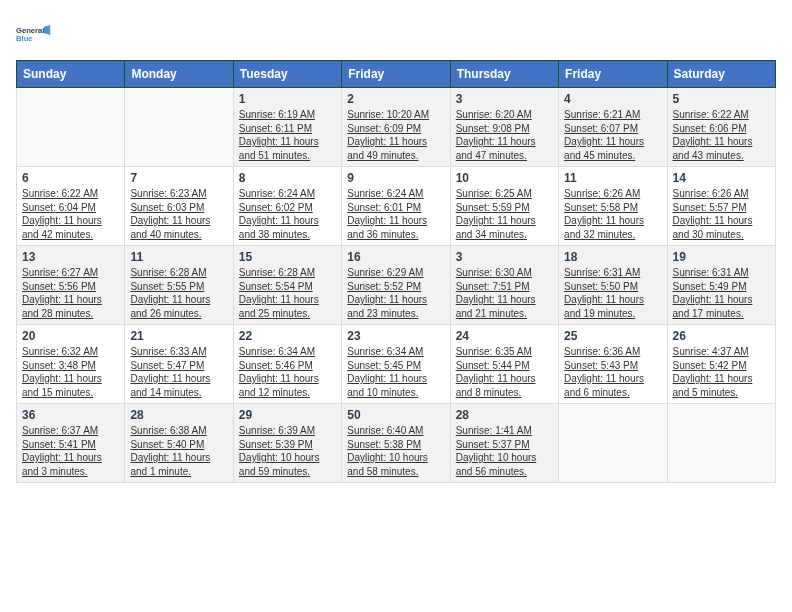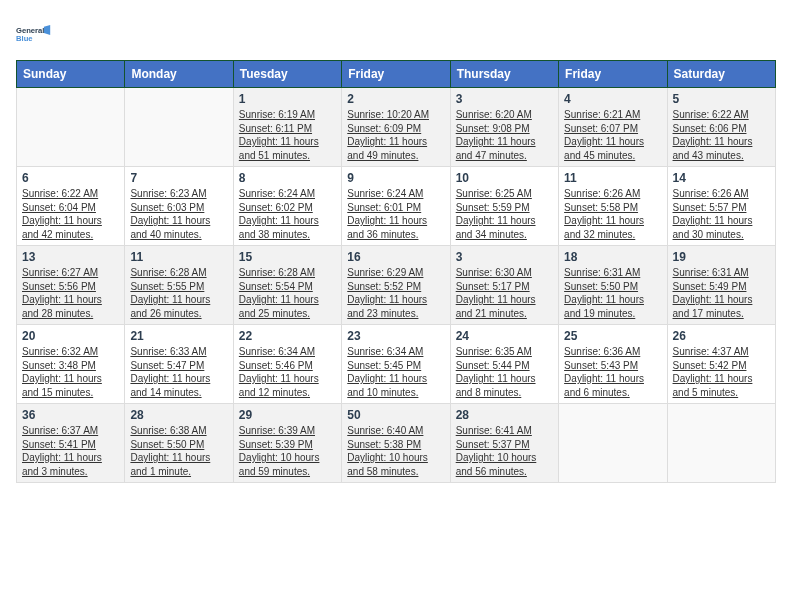--- a/index.html
+++ b/index.html
@@ -213,21 +213,21 @@
         </td>
         <td>
           <span class="day-num">16</span>
           <div class="day-info">Sunrise: 6:29 AM
 Sunset: 5:52 PM
 Daylight: 11 hours and 23 minutes.</div>
         </td>
         <td>
           <span class="day-num">3</span>
           <div class="day-info">Sunrise: 6:30 AM
-Sunset: 5:17 PM
+Sunset: 7:51 PM
 Daylight: 11 hours and 21 minutes.</div>
         </td>
         <td>
           <span class="day-num">18</span>
           <div class="day-info">Sunrise: 6:31 AM
 Sunset: 5:50 PM
 Daylight: 11 hours and 19 minutes.</div>
         </td>
         <td>
           <span class="day-num">19</span>
@@ -283,38 +283,38 @@
       <tr>
         <td>
           <span class="day-num">36</span>
           <div class="day-info">Sunrise: 6:37 AM
 Sunset: 5:41 PM
 Daylight: 11 hours and 3 minutes.</div>
         </td>
         <td>
           <span class="day-num">28</span>
           <div class="day-info">Sunrise: 6:38 AM
-Sunset: 5:50 PM
+Sunset: 5:40 PM
 Daylight: 11 hours and 1 minute.</div>
         </td>
         <td>
           <span class="day-num">29</span>
           <div class="day-info">Sunrise: 6:39 AM
 Sunset: 5:39 PM
 Daylight: 10 hours and 59 minutes.</div>
         </td>
         <td>
           <span class="day-num">50</span>
           <div class="day-info">Sunrise: 6:40 AM
 Sunset: 5:38 PM
 Daylight: 10 hours and 58 minutes.</div>
         </td>
         <td>
           <span class="day-num">28</span>
-          <div class="day-info">Sunrise: 6:41 AM
+          <div class="day-info">Sunrise: 1:41 AM
 Sunset: 5:37 PM
 Daylight: 10 hours and 56 minutes.</div>
         </td>
         <td class="empty-cell"></td>
         <td class="empty-cell"></td>
       </tr>
     </tbody>
 </table>
 
 </body></html>

